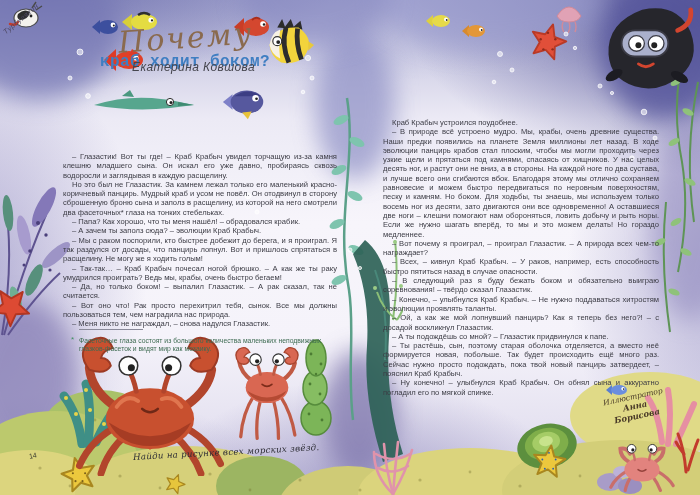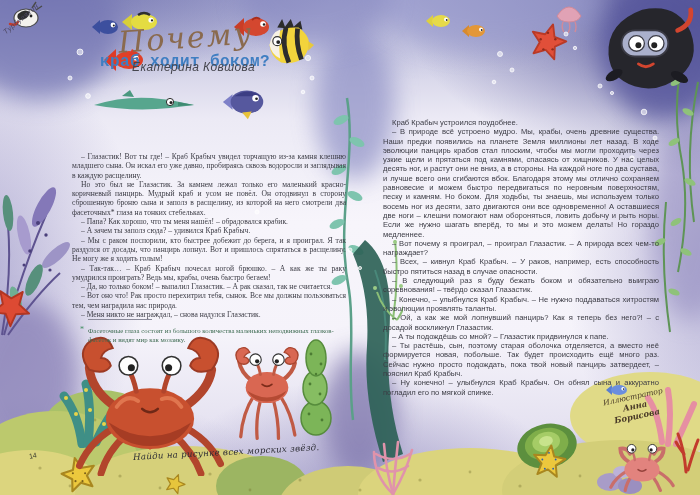--- a/index.html
+++ b/index.html
@@ -21,21 +21,21 @@
   .txt{position:absolute;z-index:6;color:#3b3b44;}
   .turbo{left:2px;top:30px;font-size:7px;letter-spacing:.6px;color:#4c4660;
     transform:rotate(-40deg);transform-origin:left top;font-style:italic;}
   .title1{left:118px;top:20px;font-family:"DejaVu Serif",serif;font-style:italic;
     font-size:30px;color:#8a6a4e;letter-spacing:2px;transform:rotate(-4deg);}
   .title2{left:100px;top:53px;font-size:16px;font-weight:bold;color:#3f7ec2;letter-spacing:.4px;font-family:Liberation Mono, monospace;}
   .author{left:132px;top:60px;font-family:Liberation Sans, sans-serif;font-style:italic;
     font-size:12px;color:#46464e;letter-spacing:.4px;}
   .col{position:absolute;z-index:6;font-size:7.6px;line-height:9.3px;text-align:justify;color:#3b3b44;margin-top:31px;}
   .col p{margin:0;text-indent:9px;}
-  .col-left{left:72px;top:121px;width:274px;font-family:Liberation Serif, serif;}
+  .col-left{left:63px;top:121px;width:274px;}
   .col-right{left:383px;top:87px;width:276px;}
   .footnote{margin-top:7px;font-size:6.8px;line-height:8.3px;color:#3e6b52;
     padding-left:16px;position:relative;text-align:left;width:252px;}
   .fn-rule{border-top:1px solid #8a8a9a;width:64px;margin:0 0 3px 16px;}
   .fn-star{position:absolute;left:8px;top:-1px;color:#3f8f5f;font-size:8px;}
   .find{left:133px;top:447px;font-family:"DejaVu Serif",serif;font-style:italic;
     font-size:8.6px;color:#2c2c34;transform:rotate(-3deg);letter-spacing:.3px;}
   .pagenum{left:29px;top:452px;font-size:7px;color:#3d3d30;transform:rotate(-10deg);}
   .illustr{left:604px;top:392px;width:62px;text-align:center;transform:rotate(-12deg);
     font-family:"DejaVu Serif",serif;font-style:italic;color:#4a3b28;z-index:6;position:absolute;}
@@ -461,21 +461,21 @@
 
   <div class="txt turbo">Турбулягин</div>
   <div class="txt title1">Почему</div>
   <div class="txt title2">краб ходит боком?</div>
   <div class="txt author">Екатерина Ковшова</div>
 
   <div class="col col-left">
     <p>– Глазастик! Вот ты где! – Краб Крабыч увидел торчащую из-за камня клешню младшего сына. Он искал его уже давно, пробираясь сквозь водоросли и заглядывая в каждую расщелину.</p>
     <p>Но это был не Глазастик. За камнем лежал только его маленький красно-коричневый панцирь. Мудрый краб и усом не повёл. Он отодвинул в сторону сброшенную броню сына и заполз в расщелину, из которой на него смотрели два фасеточных* глаза на тонких стебельках.</p>
     <p>– Папа? Как хорошо, что ты меня нашёл! – обрадовался крабик.</p>
-    <p>– А зачем ты заполз сюда? – удивился Краб Крабыч.</p>
+    <p>– А зачем ты заполз сюда? – эволюции Краб Крабыч.</p>
     <p>– Мы с раком поспорили, кто быстрее добежит до берега, и я проиграл. Я так раздулся от досады, что панцирь лопнул. Вот и пришлось спрятаться в расщелину. Не могу же я ходить голым!</p>
     <p>– Так-так… – Краб Крабыч почесал ногой брюшко. – А как же ты раку умудрился проиграть? Ведь мы, крабы, очень быстро бегаем!</p>
     <p>– Да, но только боком! – выпалил Глазастик. – А рак сказал, так не считается.</p>
     <p>– Вот оно что! Рак просто перехитрил тебя, сынок. Все мы должны пользоваться тем, чем наградила нас природа.</p>
     <p>– Меня никто не награждал, – снова надулся Глазастик.</p>
     <div class="fn-rule"></div>
     <div class="footnote">
       <span class="fn-star">*</span>
       <span>Фасеточные глаза состоят из большого количества маленьких неподвижных глазков-фасеток и видят мир как мозаику.</span>
     </div>

